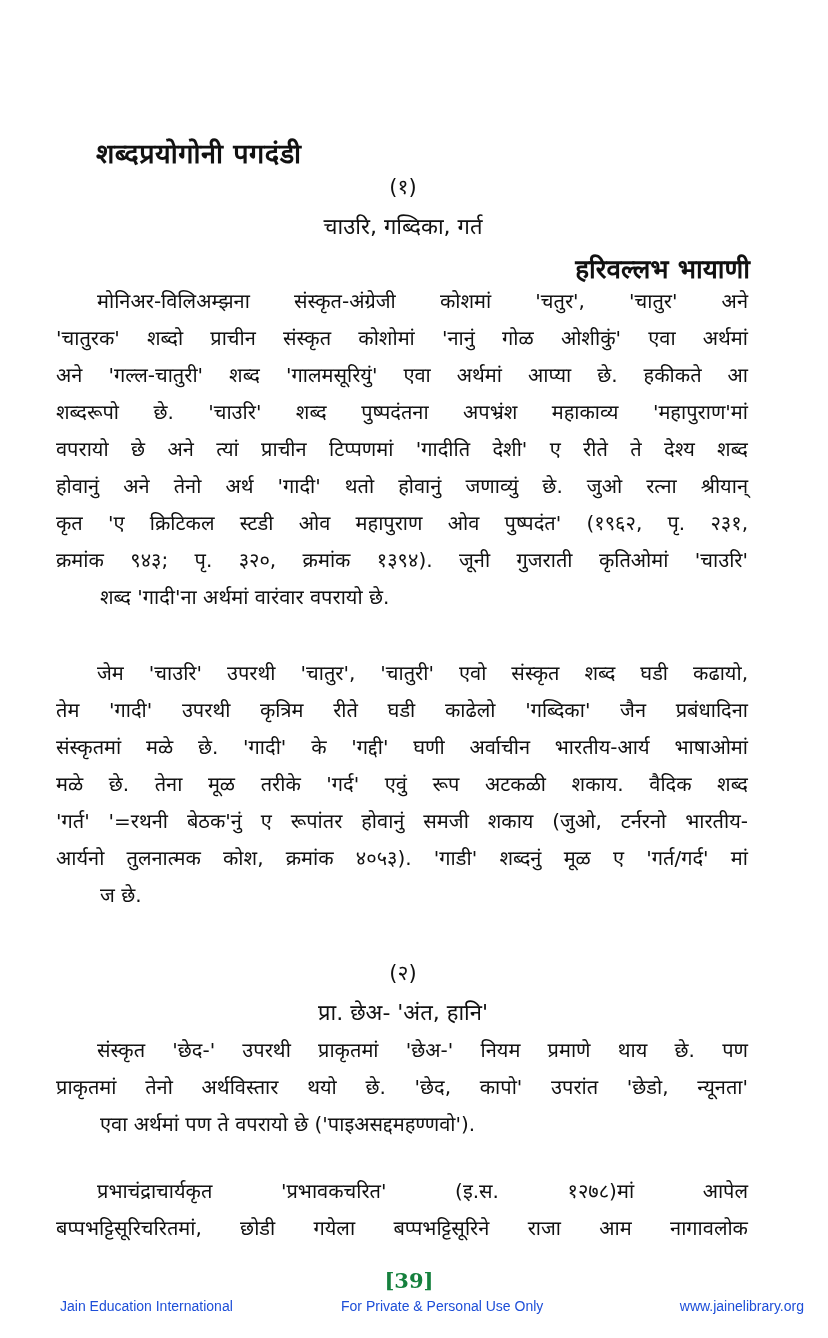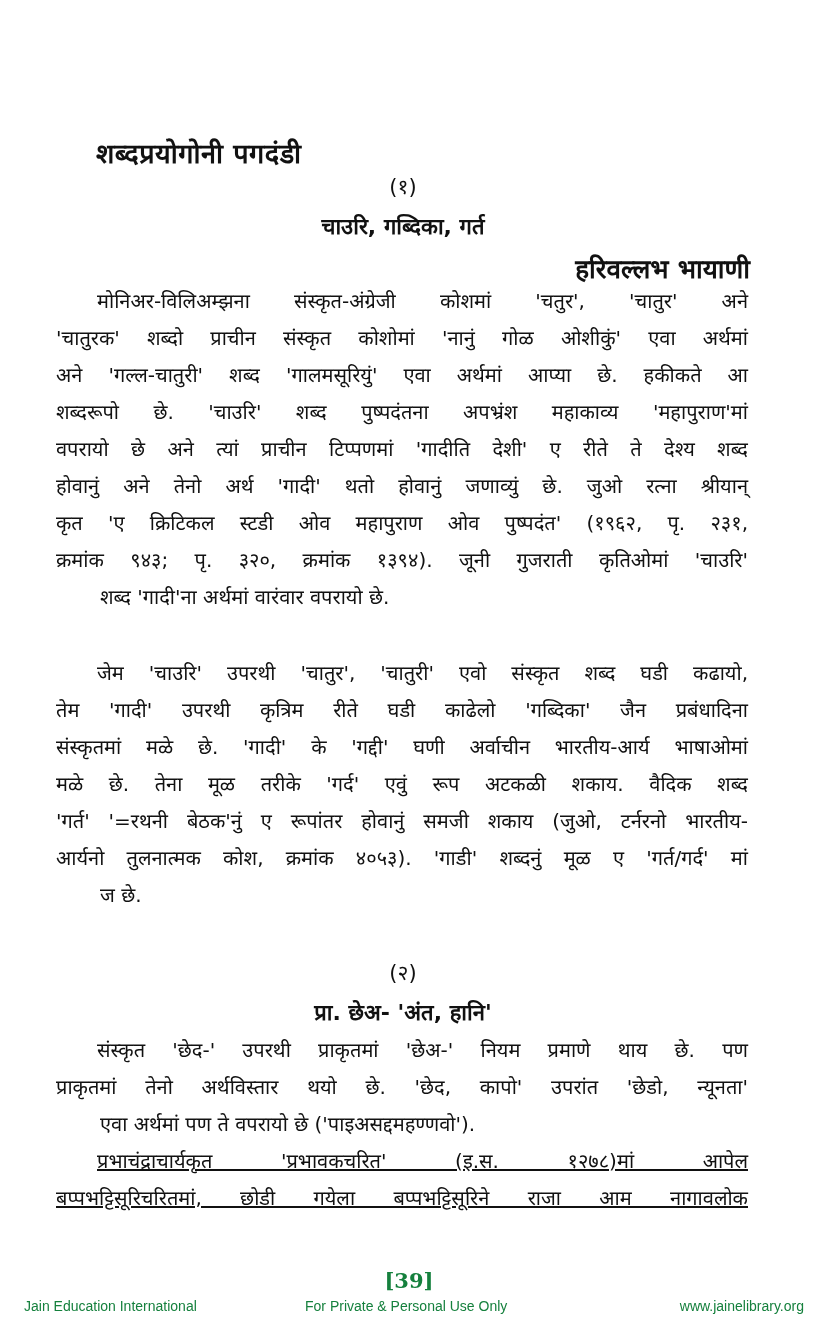--- a/index.html
+++ b/index.html
@@ -37,21 +37,21 @@
     text-align: center;
     font-size: 21px;
     white-space: nowrap;
   }
   .section-heading {
     position: absolute;
     left: 0;
     width: 806px;
     text-align: center;
     font-size: 22px;
-    font-weight: bold;
+    font-weight: normal;
     white-space: nowrap;
   }
   .author {
     position: absolute;
     right: 78px;
     top: 250px;
     font-size: 26px;
     font-weight: bold;
     white-space: nowrap;
   }
@@ -85,22 +85,23 @@
     font-family: "DejaVu Serif", serif;
     font-weight: bold;
     font-size: 21px;
     color: #15803d;
   }
   .footer {
     position: absolute;
     top: 1298px;
     font-family: "Liberation Sans", sans-serif;
     font-size: 14px;
-    color: #15803d;
+    color: #1d4ed8;
     white-space: nowrap;
+    margin-left: 36px;
   }
   .footer.left { left: 24px; }
   .footer.center { left: 305px; }
   .footer.right { right: 24px; }
 </style>
 </head>
 <body>
 
 <div class="page">
 
@@ -135,21 +136,21 @@
 
   <div class="section-num" style="top:958px;">(२)</div>
   <div class="section-heading" style="top:996px;">प्रा. छेअ- 'अंत, हानि'</div>
 
   <div class="body-block" style="top:1032px;">
     <div class="line indent">संस्कृत 'छेद-' उपरथी प्राकृतमां 'छेअ-' नियम प्रमाणे थाय छे. पण</div>
     <div class="line">प्राकृतमां तेनो अर्थविस्तार थयो छे. 'छेद, कापो' उपरांत 'छेडो, न्यूनता'</div>
     <div class="line last">एवा अर्थमां पण ते वपरायो छे ('पाइअसद्दमहण्णवो').</div>
   </div>
 
-  <div class="body-block" style="top:1143px;text-decoration:underline;">
+  <div class="body-block" style="top:1173px;">
     <div class="line indent">प्रभाचंद्राचार्यकृत 'प्रभावकचरित' (इ.स. १२७८)मां आपेल</div>
     <div class="line">बप्पभट्टिसूरिचरितमां, छोडी गयेला बप्पभट्टिसूरिने राजा आम नागावलोक</div>
   </div>
 
   <div class="page-number">[39]</div>
 
   <div class="footer left">Jain Education International</div>
   <div class="footer center">For Private &amp; Personal Use Only</div>
   <div class="footer right">www.jainelibrary.org</div>
 

